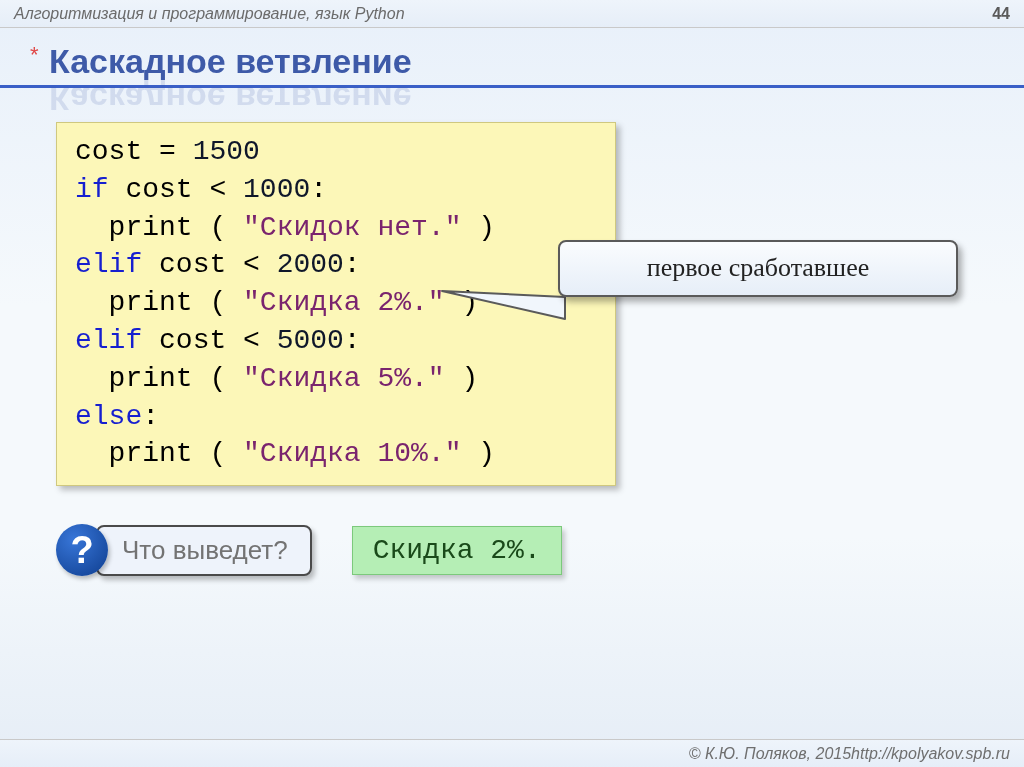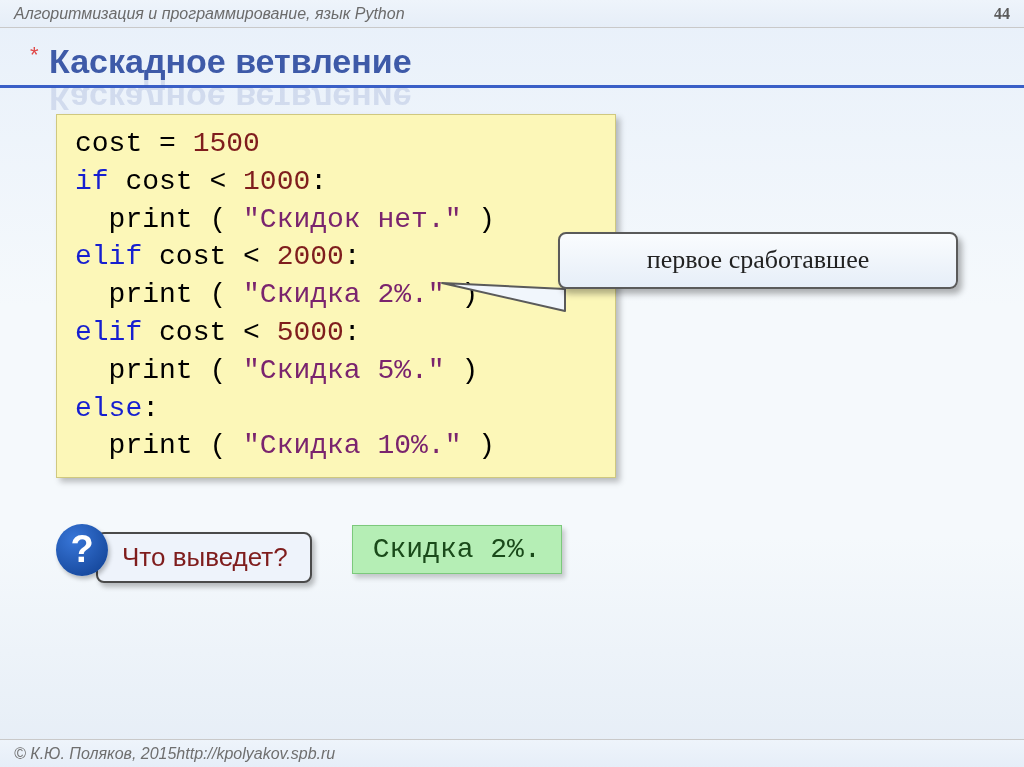--- a/index.html
+++ b/index.html
@@ -20,26 +20,25 @@
     font-size: 16px;
     border-bottom: 1px solid #c9c9c9;
     background: linear-gradient(#eef4fb, #e6eef8);
     text-align: center;
   }
   .page-num {
     font-style: normal;
     font-weight: 600;
     color: #5a5a5a;
     font-size: 16px;
-    font-family: Liberation Serif, serif;
   }
   .title-wrap {
     padding: 14px 30px 4px 30px;
     border-bottom: 3px solid #3a5fc7;
-    margin-bottom: 26px;
+    margin-bottom: 34px;
     position: relative;
   }
   .asterisk {
     color: #e04848;
     font-size: 22px;
     vertical-align: top;
     margin-right: 6px;
   }
   .title {
     font-family: "Trebuchet MS", Verdana, sans-serif;
@@ -69,21 +68,21 @@
     border: 1px solid #cfc87f;
     box-shadow: 4px 4px 6px rgba(0,0,0,0.25);
     padding: 10px 18px 12px 18px;
     font-family: "Courier New", monospace;
     font-size: 28px;
     line-height: 1.35;
     width: 560px;
     color: #000;
   }
   .kw { color: #161fd0; text-align: right; }
-  .num { color: #7f1d1d; }
+  .num { color: #0f172a; }
   .str { color: #7a246e; }
   .callout {
     position: absolute;
     left: 558px;
     top: 118px;
     width: 400px;
     background: linear-gradient(#fafcfe, #e6eef8);
     border: 2px solid #5a5a5a;
     border-radius: 8px;
     box-shadow: 4px 5px 6px rgba(0,0,0,0.3);
@@ -123,42 +122,41 @@
     z-index: 2;
     box-shadow: 2px 3px 4px rgba(0,0,0,0.25);
     font-family: Arial, sans-serif;
   }
   .qbox {
     background: #eef3fb;
     border: 2px solid #4a4a4a;
     border-radius: 8px;
     padding: 8px 22px 8px 24px;
     font-size: 26px;
-    color: #7f1d1d;
+    color: #737373;
     box-shadow: 3px 4px 5px rgba(0,0,0,0.25);
-    margin-top: 16px;
   }
   .answer {
     background: #b5eeb5;
     border: 1px solid #7cc97c;
     padding: 8px 20px;
     font-family: "Courier New", monospace;
     font-size: 28px;
     color: #1a4a1a;
     margin-left: 40px;
     box-shadow: 3px 4px 5px rgba(0,0,0,0.2);
   }
   .footer {
     position: absolute;
     bottom: 0;
     left: 0; right: 0;
     height: 28px;
     border-top: 1px solid #c9c9c9;
     display: flex;
-    justify-content: flex-start;
+    justify-content: flex-end;
     align-items: center;
     padding: 0 14px;
     font-style: italic;
     color: #6f6f6f;
     font-size: 16px;
     background: linear-gradient(#eef4fb, #e6eef8);
   }
 </style>
 </head>
 <body>

